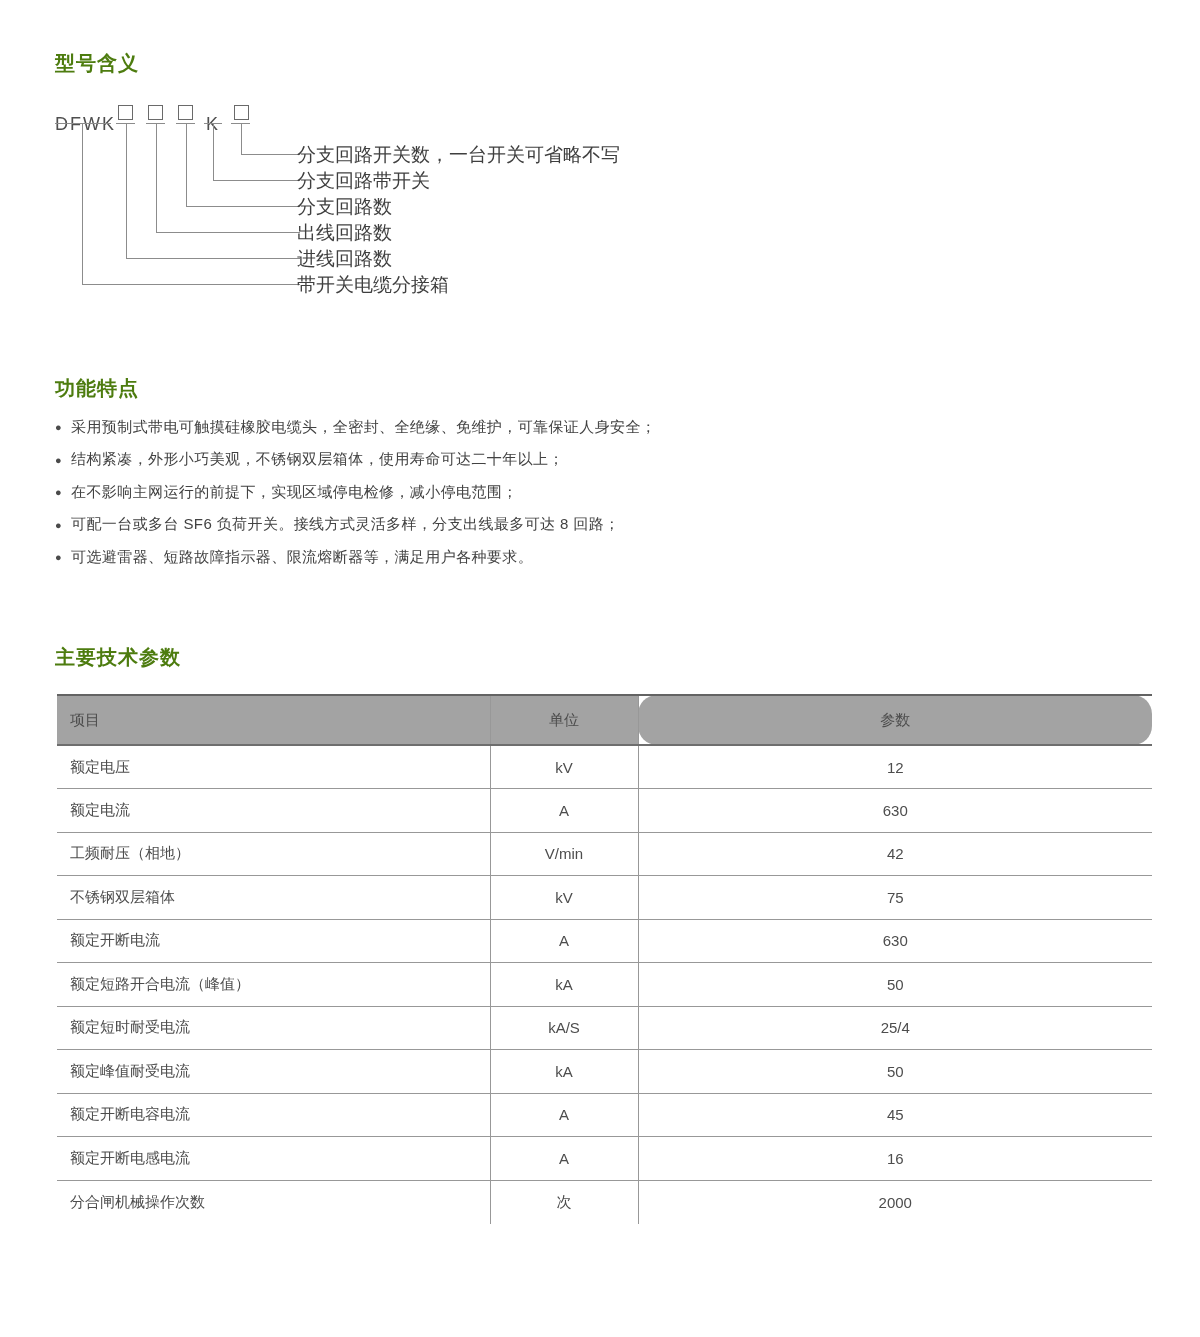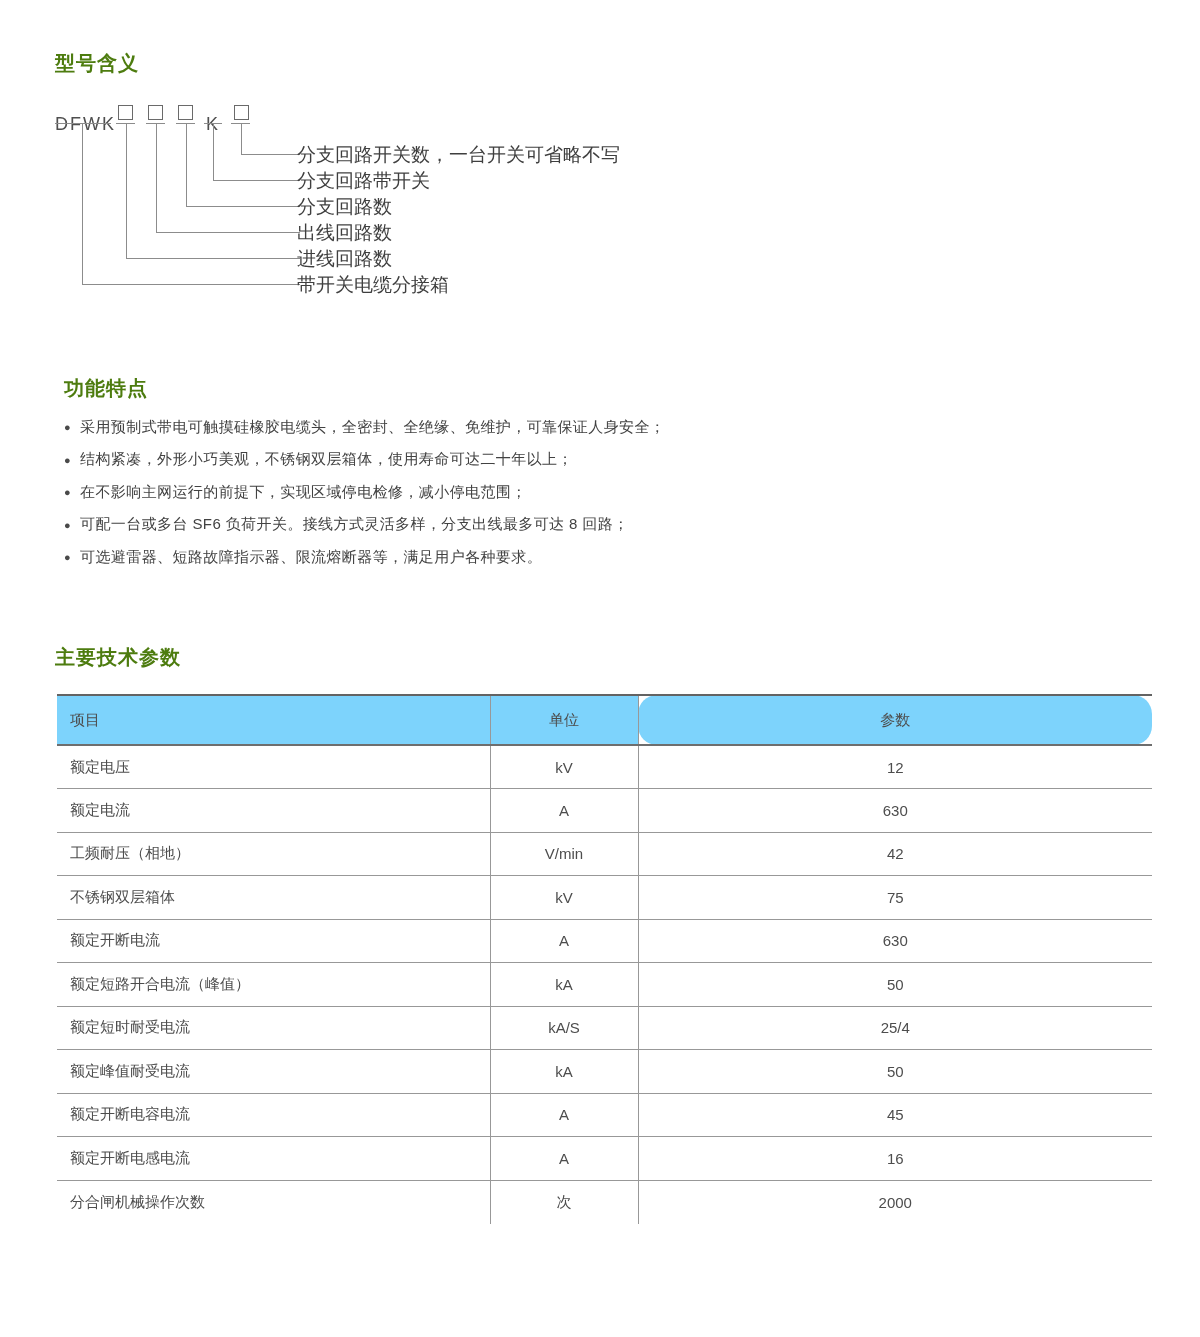--- a/index.html
+++ b/index.html
@@ -34,21 +34,21 @@
   .connector-svg { position:absolute; left:0; top:0; width:1040px; height:196px; }
   .connector-svg path { stroke:#8c8c8c; stroke-width:1; fill:none; }
   .dlabel {
     position:absolute; left:242px; font-size:19px; line-height:19px;
     color:#3f3f3f; white-space:nowrap;
   }
   .dlabel.l0 { top:43px; } .dlabel.l1 { top:69px; } .dlabel.l2 { top:95px; }
   .dlabel.l3 { top:121px; } .dlabel.l4 { top:147px; } .dlabel.l5 { top:173px; }
 
   
-  .features-section { margin-top:79px;margin-left:9px; }
+  .features-section { margin-top:79px; }
   .feature-list { list-style:none; margin-top:19px; }
   .feature-item {
     display:flex; align-items:center; height:18px; margin-bottom:14.5px;
     font-size:15px; color:#424242; white-space:nowrap; letter-spacing:0.4px;
   }
   .bullet {
     font-size:11px; color:#4a4a4a; margin-right:9px; line-height:18px;
     flex:0 0 auto; transform:translateY(-0.5px);
   }
 
@@ -57,21 +57,21 @@
   table.params {
     border-collapse:collapse; table-layout:fixed;
     width:1095px; margin-left:2px; margin-top:26px;
     border-top:2px solid #636363;
     font-size:15px; color:#4d4d4d;
   }
   table.params col.c1 { width:433px; }
   table.params col.c2 { width:148px; }
   table.params col.c3 { width:514px; }
   table.params th {
-    background:#7dd3fc; height:50px; font-weight:400;
+    background:#a3a3a3; height:50px; font-weight:400;
     border-bottom:2px solid #6e6e6e;
   }
   table.params td { height:43.5px; border-bottom:1px solid #989898; }
   table.params tbody tr:last-child td { border-bottom:none; }
   table.params th:nth-child(1), table.params td:nth-child(1) {
     text-align:left; padding-left:13px; border-right:1px solid #989898;
   }
   table.params th:nth-child(2), table.params td:nth-child(2) {
     text-align:center; border-right:1px solid #989898;
   }

